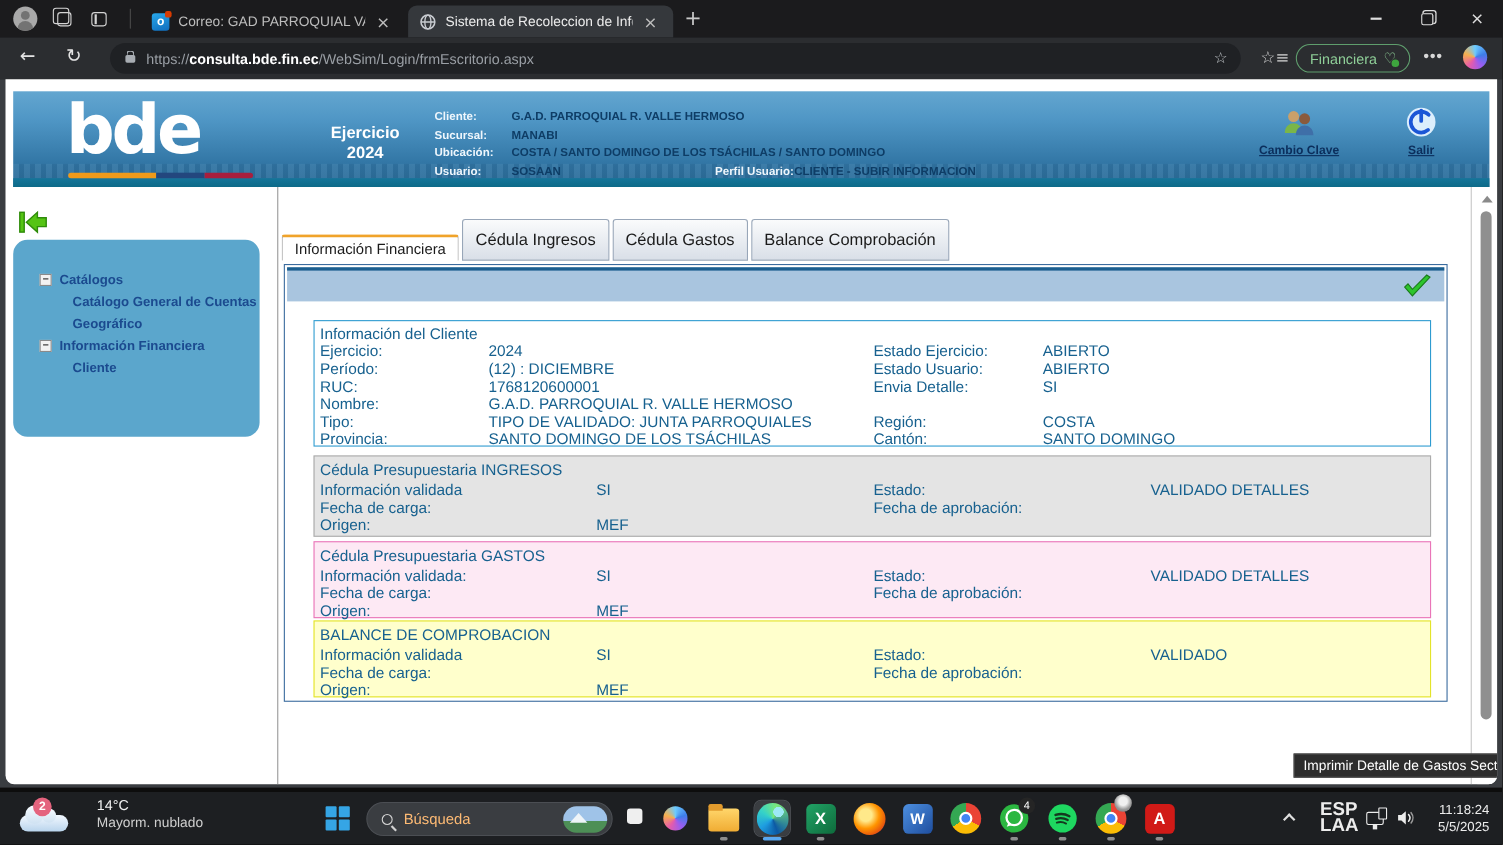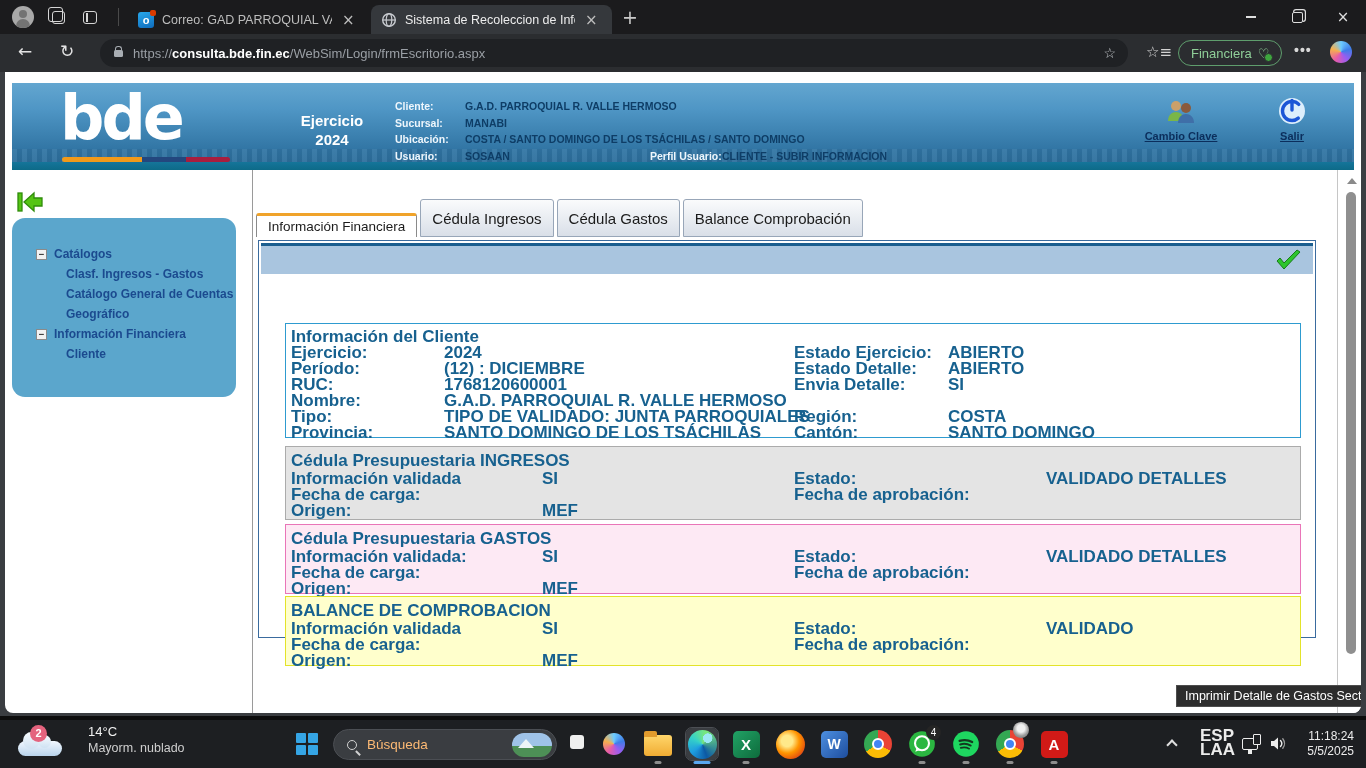--- a/index.html
+++ b/index.html
@@ -95,21 +95,21 @@
   
   .mtabs{position:absolute;left:251px;top:141px;display:flex;align-items:flex-end;height:24px;}
   .mtab{height:38px;display:flex;align-items:center;padding:0 11px;font-size:15px;color:#1b1b1b;
     background:linear-gradient(#fafbfc,#d9dfe8);border:1px solid #98a6b8;border-radius:3px 3px 0 0;margin-right:3px;white-space:nowrap;}
   .mtab.active{height:24px;background:#fff;border:1px solid #8a8a8a;border-bottom:none;border-top:3px solid #f0a32a;font-size:13.5px;}
 
   
   .container{position:absolute;left:253px;top:168px;width:1058px;height:398px;border:1px solid #3a6b9e;background:#fff;}
   .band{position:absolute;left:2px;top:2px;width:1052px;height:31px;background:#a9c5df;border-top:3px solid #1b5e8f;}
   .band svg{position:absolute;right:10px;top:2px;}
-  .panel{position:absolute;left:26px;width:1016px;font-size:17px;font-weight:bold;color:#17618f;margin-top:32px;}
+  .panel{position:absolute;left:26px;width:1016px;font-size:14px;font-weight:normal;color:#17618f;}
   .pa{position:absolute;white-space:nowrap;}
   .panel-client{top:50px;height:115px;border:1px solid #2e9bd0;background:#fff;}
   .panel-gray{top:173px;height:74px;background:#e4e4e4;border:1px solid #ababab;}
   .panel-pink{top:251px;height:70px;background:#fde9f4;border:1px solid #e975b8;}
   .panel-yellow{top:323px;height:70px;background:#ffffcc;border:1px solid #e3e32a;}
   
   .cc1{left:5px;} .cc2{left:158px;} .cc3{left:508px;} .cc4{left:662px;}
   .cr0{top:3px;} .cr1{top:19px;} .cr2{top:35px;} .cr3{top:51px;} .cr4{top:67px;} .cr5{top:83px;} .cr6{top:99px;}
   
   .sc1{left:5px;} .sc2{left:256px;} .sc3{left:508px;} .sc4{left:760px;}
@@ -294,23 +294,20 @@
       <path d="M8 12 L18 3 L18 8 L26 8 L26 16 L18 16 L18 21 Z" fill="#55c414" stroke="#2f8c0a" stroke-width="1.3"></path>
     </svg>
 
     <div class="sidebar">
       <div class="tree">
         <div class="tnode">
           <span class="minus">−</span>
           <span class="nl">Catálogos</span>
         </div>
         <div class="tleaf">
-          <span class="nl">Clasf. Ingresos - Gastos</span>
-        </div>
-        <div class="tleaf">
           <span class="nl">Catálogo General de Cuentas</span>
         </div>
         <div class="tleaf">
           <span class="nl">Geográfico</span>
         </div>
         <div class="tnode">
           <span class="minus">−</span>
           <span class="nl">Información Financiera</span>
         </div>
         <div class="tleaf">
@@ -345,21 +342,21 @@
       </div>
 
       <div class="panel panel-client">
         <span class="pa cc1 cr0">Información del Cliente</span>
         <span class="pa cc1 cr1">Ejercicio:</span>
         <span class="pa cc2 cr1">2024</span>
         <span class="pa cc3 cr1">Estado Ejercicio:</span>
         <span class="pa cc4 cr1">ABIERTO</span>
         <span class="pa cc1 cr2">Período:</span>
         <span class="pa cc2 cr2">(12) : DICIEMBRE</span>
-        <span class="pa cc3 cr2">Estado Detalle:</span>
+        <span class="pa cc3 cr2">Estado Usuario:</span>
         <span class="pa cc4 cr2">ABIERTO</span>
         <span class="pa cc1 cr3">RUC:</span>
         <span class="pa cc2 cr3">1768120600001</span>
         <span class="pa cc3 cr3">Envia Detalle:</span>
         <span class="pa cc4 cr3">SI</span>
         <span class="pa cc1 cr4">Nombre:</span>
         <span class="pa cc2 cr4">G.A.D. PARROQUIAL R. VALLE HERMOSO</span>
         <span class="pa cc1 cr5">Tipo:</span>
         <span class="pa cc2 cr5">TIPO DE VALIDADO: JUNTA PARROQUIALES</span>
         <span class="pa cc3 cr5">Región:</span>

